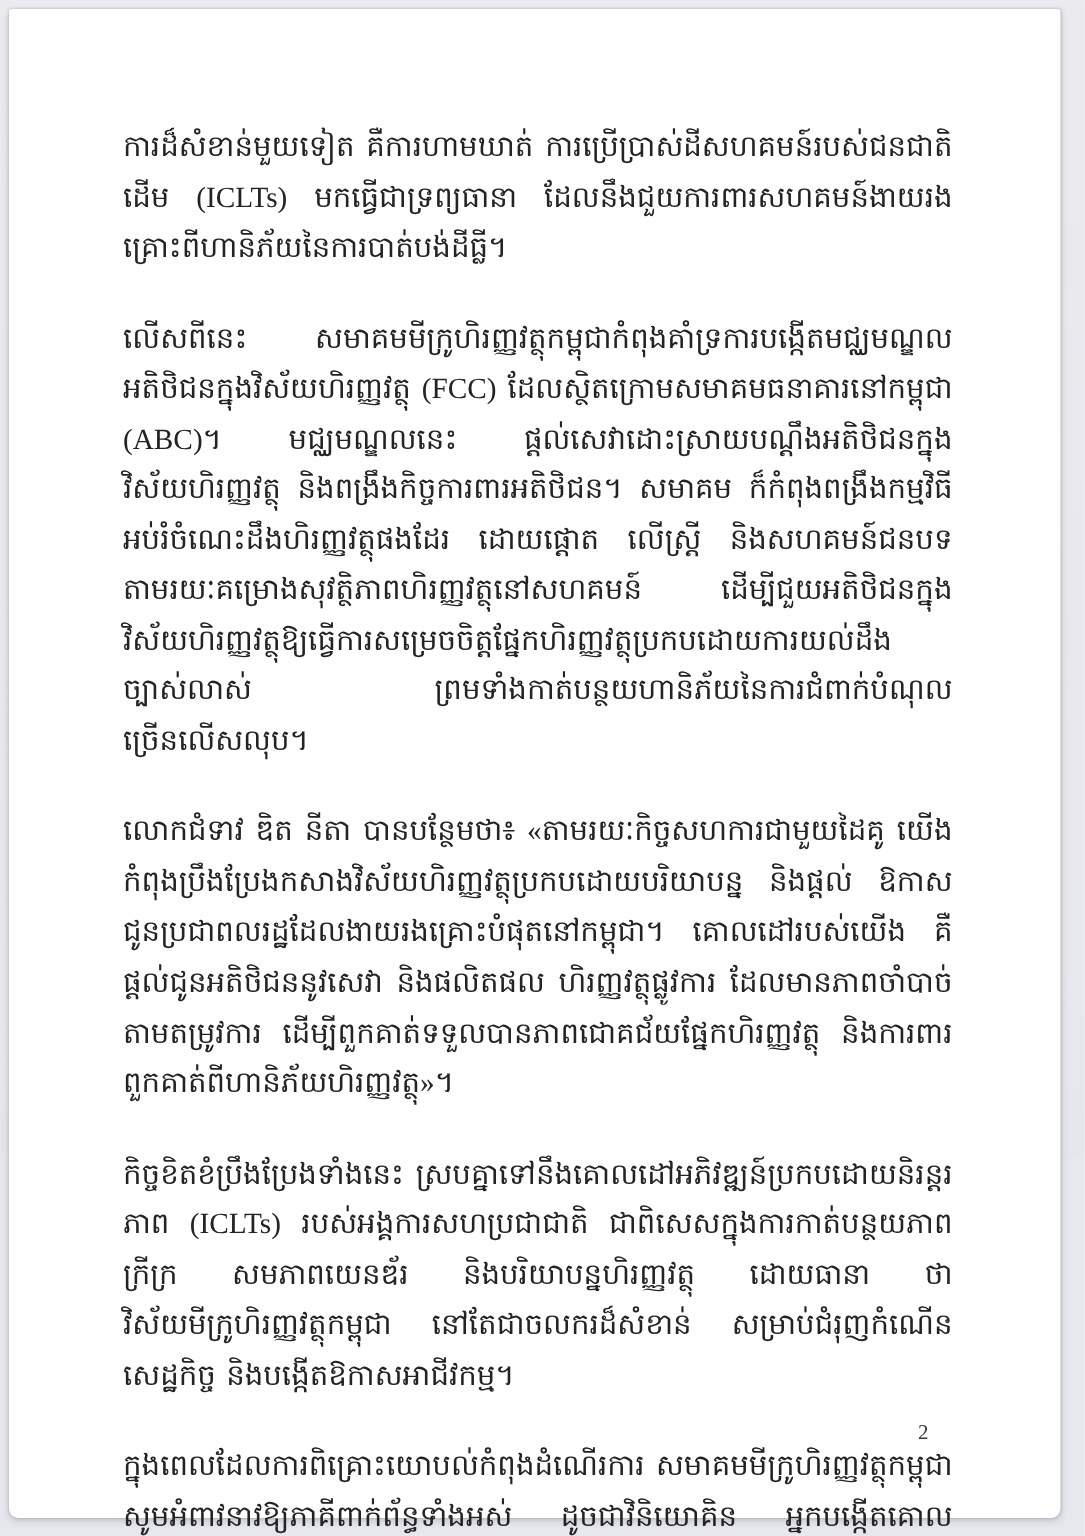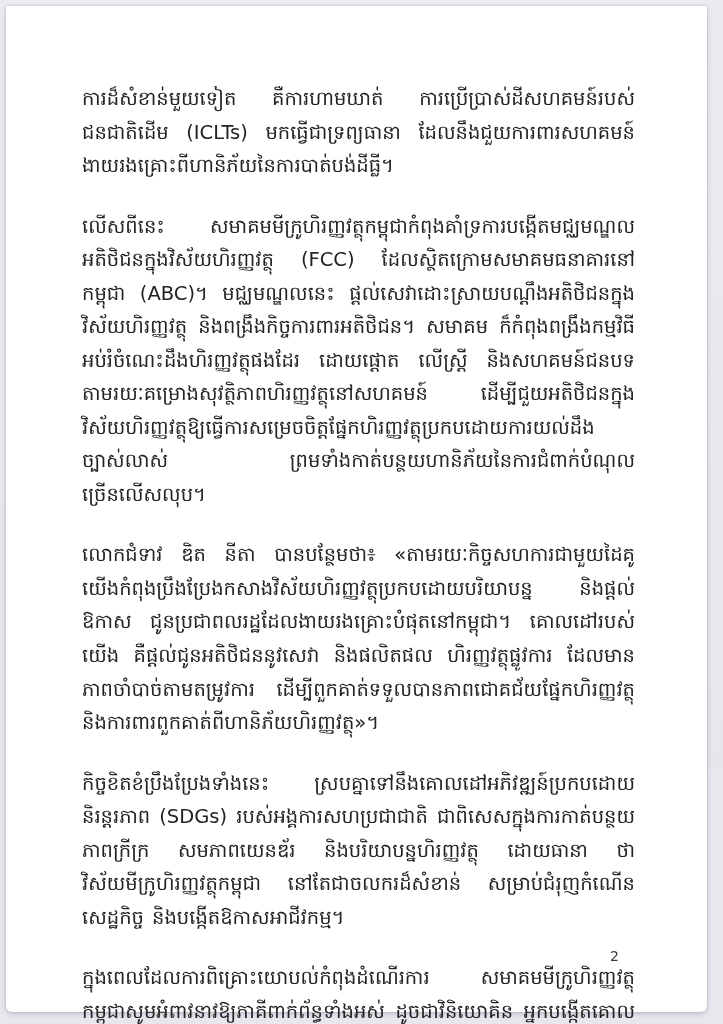--- a/index.html
+++ b/index.html
@@ -9,20 +9,21 @@
     height: 1024px;
     background: #e7e8ee;
     font-family: "DejaVu Sans", sans-serif;
     overflow: hidden;
   }
   .viewer-bg {
     position: relative;
     width: 723px;
     height: 772px;
     background: linear-gradient(180deg, #eaeaef 0%, #e6e7ec 100%);
+    font-family: Liberation Serif, serif;
   }
   .sheet {
     position: absolute;
     left: 6px;
     top: 6px;
     width: 701px;
     height: 1006px;
     background: #ffffff;
     border-radius: 2px 2px 6px 6px;
     box-shadow: 0 0 2px rgba(120,120,140,0.45), 0 2px 5px rgba(90,90,110,0.25);
@@ -52,19 +53,19 @@
 </style>
 </head>
 <body>
 
 <div class="viewer-bg">
   <div class="sheet">
     <div class="sheet-content">
       <p class="para">ការដ៏សំខាន់មួយទៀត គឺការហាមឃាត់ ការប្រើប្រាស់ដីសហគមន៍របស់ជនជាតិដើម (ICLTs) មកធ្វើជាទ្រព្យធានា ដែលនឹងជួយការពារសហគមន៍ងាយរងគ្រោះពីហានិភ័យនៃការបាត់បង់ដីធ្លី។</p>
       <p class="para">លើសពីនេះ សមាគមមីក្រូហិរញ្ញវត្ថុកម្ពុជាកំពុងគាំទ្រការបង្កើតមជ្ឈមណ្ឌលអតិថិជនក្នុងវិស័យហិរញ្ញវត្ថុ (FCC) ដែលស្ថិតក្រោមសមាគមធនាគារនៅកម្ពុជា (ABC)។ មជ្ឈមណ្ឌលនេះ ផ្តល់សេវាដោះស្រាយបណ្តឹងអតិថិជនក្នុងវិស័យហិរញ្ញវត្ថុ និងពង្រឹងកិច្ចការពារអតិថិជន។ សមាគម ក៏កំពុងពង្រឹងកម្មវិធីអប់រំចំណេះដឹងហិរញ្ញវត្ថុផងដែរ ដោយផ្តោត លើស្ត្រី និងសហគមន៍ជនបទ តាមរយៈគម្រោងសុវត្ថិភាពហិរញ្ញវត្ថុនៅសហគមន៍ ដើម្បីជួយអតិថិជនក្នុងវិស័យហិរញ្ញវត្ថុឱ្យធ្វើការសម្រេចចិត្តផ្នែកហិរញ្ញវត្ថុប្រកបដោយការយល់ដឹងច្បាស់លាស់ ព្រមទាំងកាត់បន្ថយហានិភ័យនៃការជំពាក់បំណុលច្រើនលើសលុប។</p>
       <p class="para">លោកជំទាវ ឌិត នីតា បានបន្ថែមថា៖ «តាមរយៈកិច្ចសហការជាមួយដៃគូ យើងកំពុងប្រឹងប្រែងកសាងវិស័យហិរញ្ញវត្ថុប្រកបដោយបរិយាបន្ន និងផ្តល់ ឱកាស ជូនប្រជាពលរដ្ឋដែលងាយរងគ្រោះបំផុតនៅកម្ពុជា។ គោលដៅរបស់យើង គឺផ្តល់ជូនអតិថិជននូវសេវា និងផលិតផល ហិរញ្ញវត្ថុផ្លូវការ ដែលមានភាពចាំបាច់តាមតម្រូវការ ដើម្បីពួកគាត់ទទួលបានភាពជោគជ័យផ្នែកហិរញ្ញវត្ថុ និងការពារពួកគាត់ពីហានិភ័យហិរញ្ញវត្ថុ»។</p>
-      <p class="para">កិច្ចខិតខំប្រឹងប្រែងទាំងនេះ ស្របគ្នាទៅនឹងគោលដៅអភិវឌ្ឍន៍ប្រកបដោយនិរន្តរភាព (SDGs) របស់អង្គការសហប្រជាជាតិ ជាពិសេសក្នុងការកាត់បន្ថយភាពក្រីក្រ សមភាពយេនឌ័រ និងបរិយាបន្នហិរញ្ញវត្ថុ ដោយធានា ថា វិស័យមីក្រូហិរញ្ញវត្ថុកម្ពុជា នៅតែជាចលករដ៏សំខាន់ សម្រាប់ជំរុញកំណើនសេដ្ឋកិច្ច និងបង្កើតឱកាសអាជីវកម្ម។</p>
+      <p class="para">កិច្ចខិតខំប្រឹងប្រែងទាំងនេះ ស្របគ្នាទៅនឹងគោលដៅអភិវឌ្ឍន៍ប្រកបដោយនិរន្តរភាព (ICLTs) របស់អង្គការសហប្រជាជាតិ ជាពិសេសក្នុងការកាត់បន្ថយភាពក្រីក្រ សមភាពយេនឌ័រ និងបរិយាបន្នហិរញ្ញវត្ថុ ដោយធានា ថា វិស័យមីក្រូហិរញ្ញវត្ថុកម្ពុជា នៅតែជាចលករដ៏សំខាន់ សម្រាប់ជំរុញកំណើនសេដ្ឋកិច្ច និងបង្កើតឱកាសអាជីវកម្ម។</p>
       <p class="para">ក្នុងពេលដែលការពិគ្រោះយោបល់កំពុងដំណើរការ សមាគមមីក្រូហិរញ្ញវត្ថុកម្ពុជាសូមអំពាវនាវឱ្យភាគីពាក់ព័ន្ធទាំងអស់ ដូចជាវិនិយោគិន អ្នកបង្កើតគោលនយោបាយ និយ័តករ អង្គការសង្គមស៊ីវិល គ្រឹះស្ថានហិរញ្ញវត្ថុ និងដៃគូអភិវឌ្ឍន៍ ចូលរួមសហការក្នុងការតម្រង់ទិសវិស័យមីក្រូហិរញ្ញវត្ថុនៅកម្ពុជា។ តាមរយៈការចូលរួមជាមួយគ្នា យើងនឹងអាចធានាបានថា ប្រជាពលរដ្ឋដែលងាយរងគ្រោះទទួលបាននូវកិច្ចការពារ ហើយវិស័យមីក្រូហិរញ្ញវត្ថុនឹងបន្តលើកកម្ពស់ និងផ្តល់ឱកាសផ្នែកសេដ្ឋកិច្ចដល់ប្រជាជនកម្ពុជាគ្រប់ៗរូប។</p>
 
     </div>
     <div class="page-number">2</div>
   </div>
 </div>
 
 </body></html>

